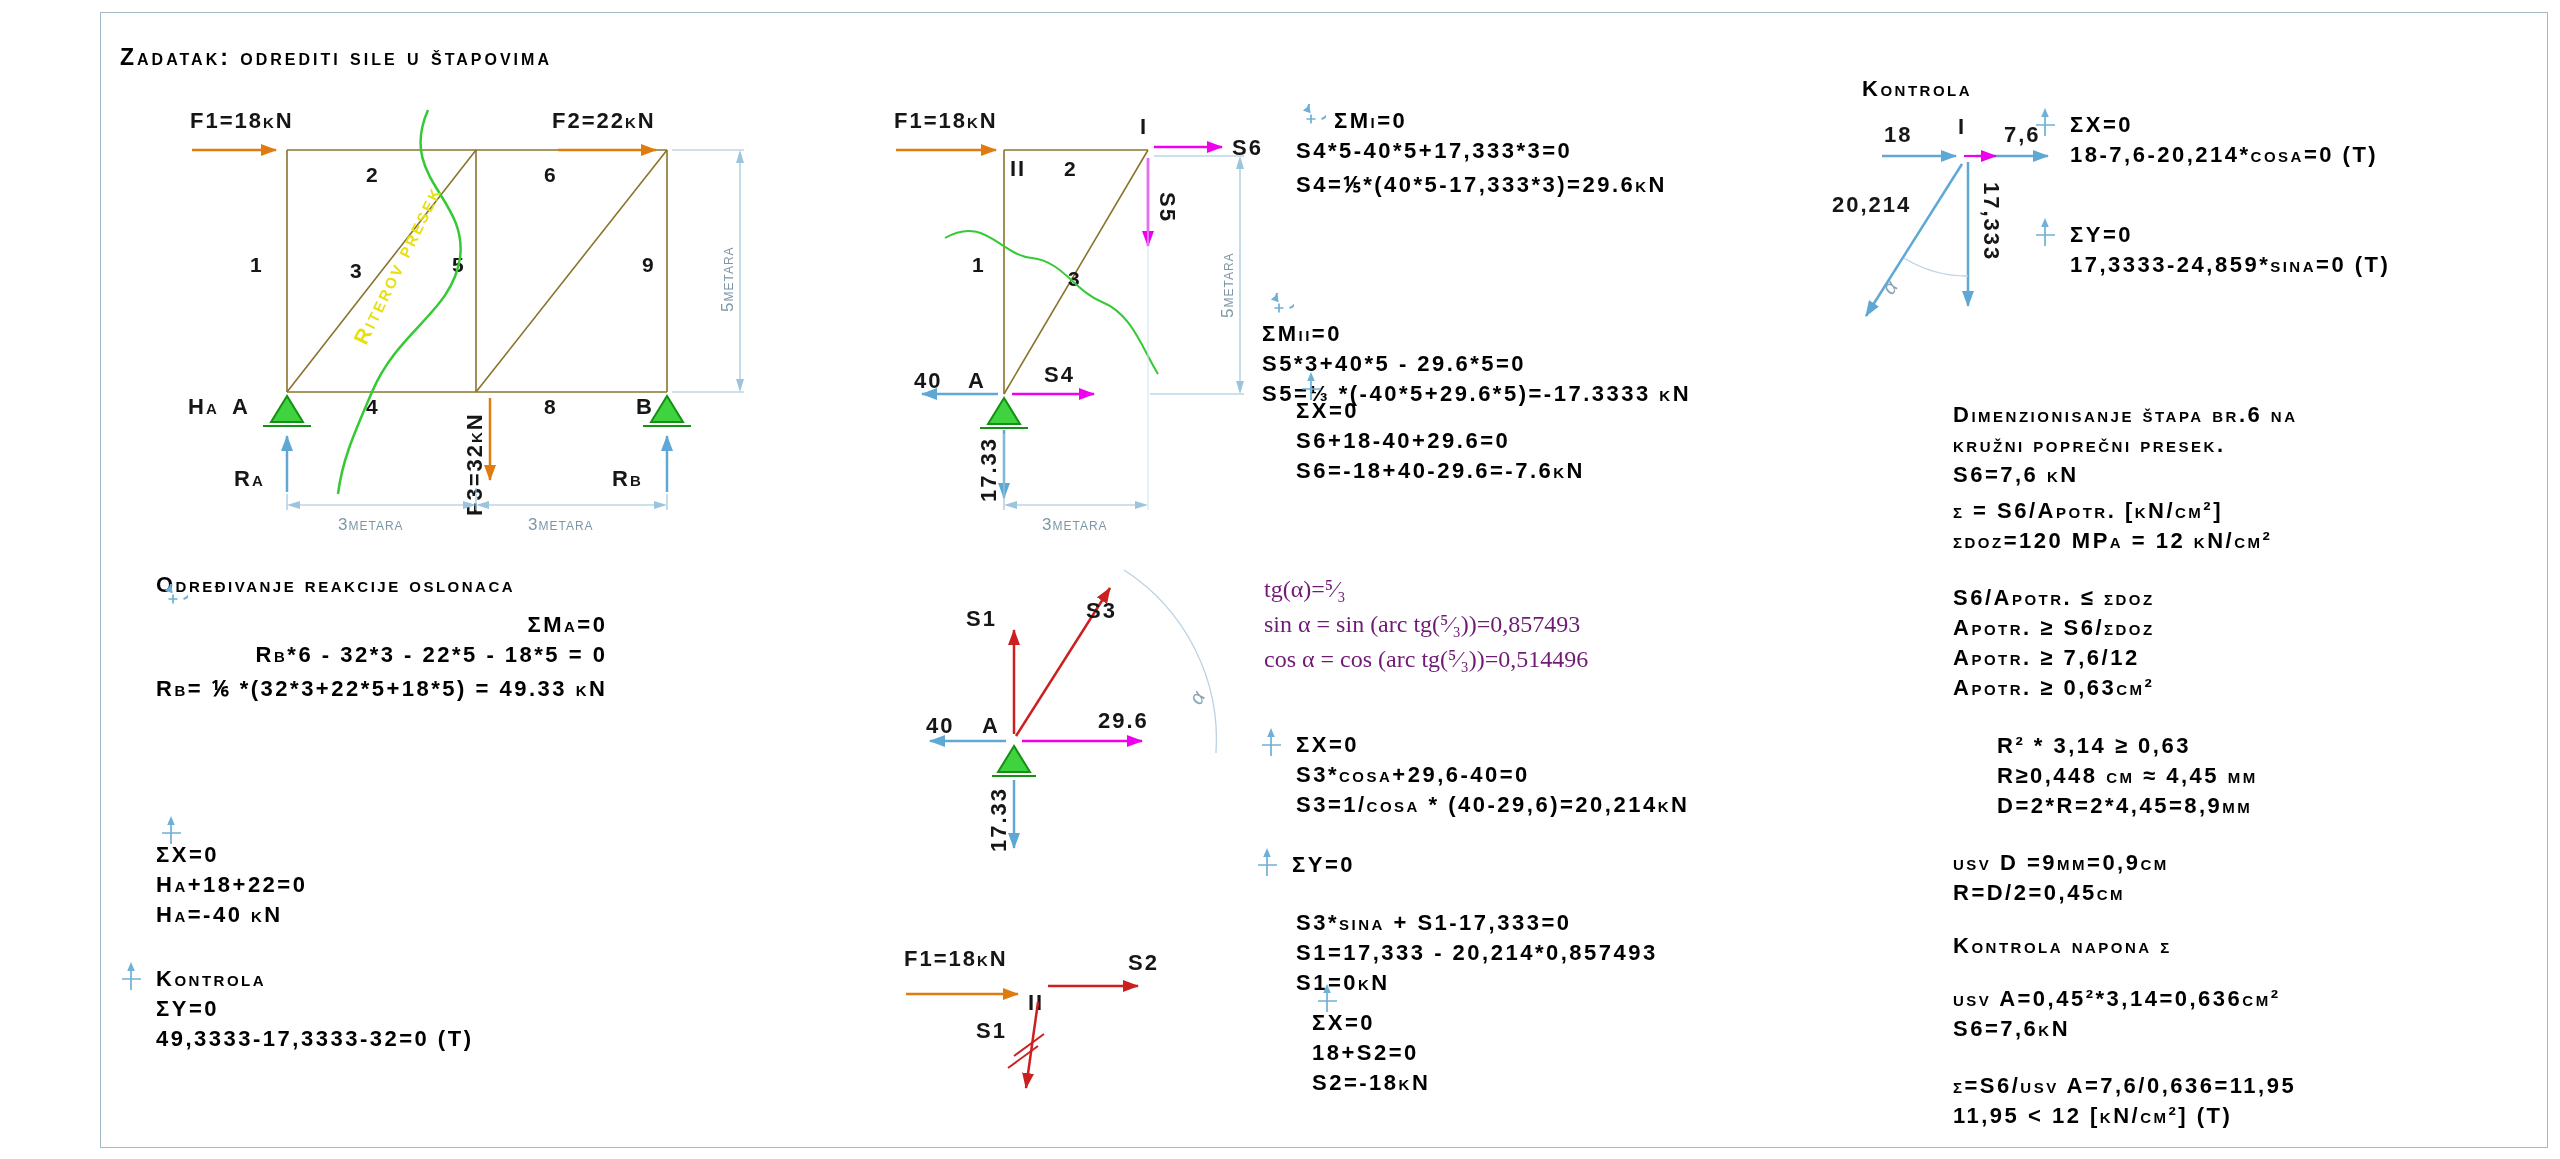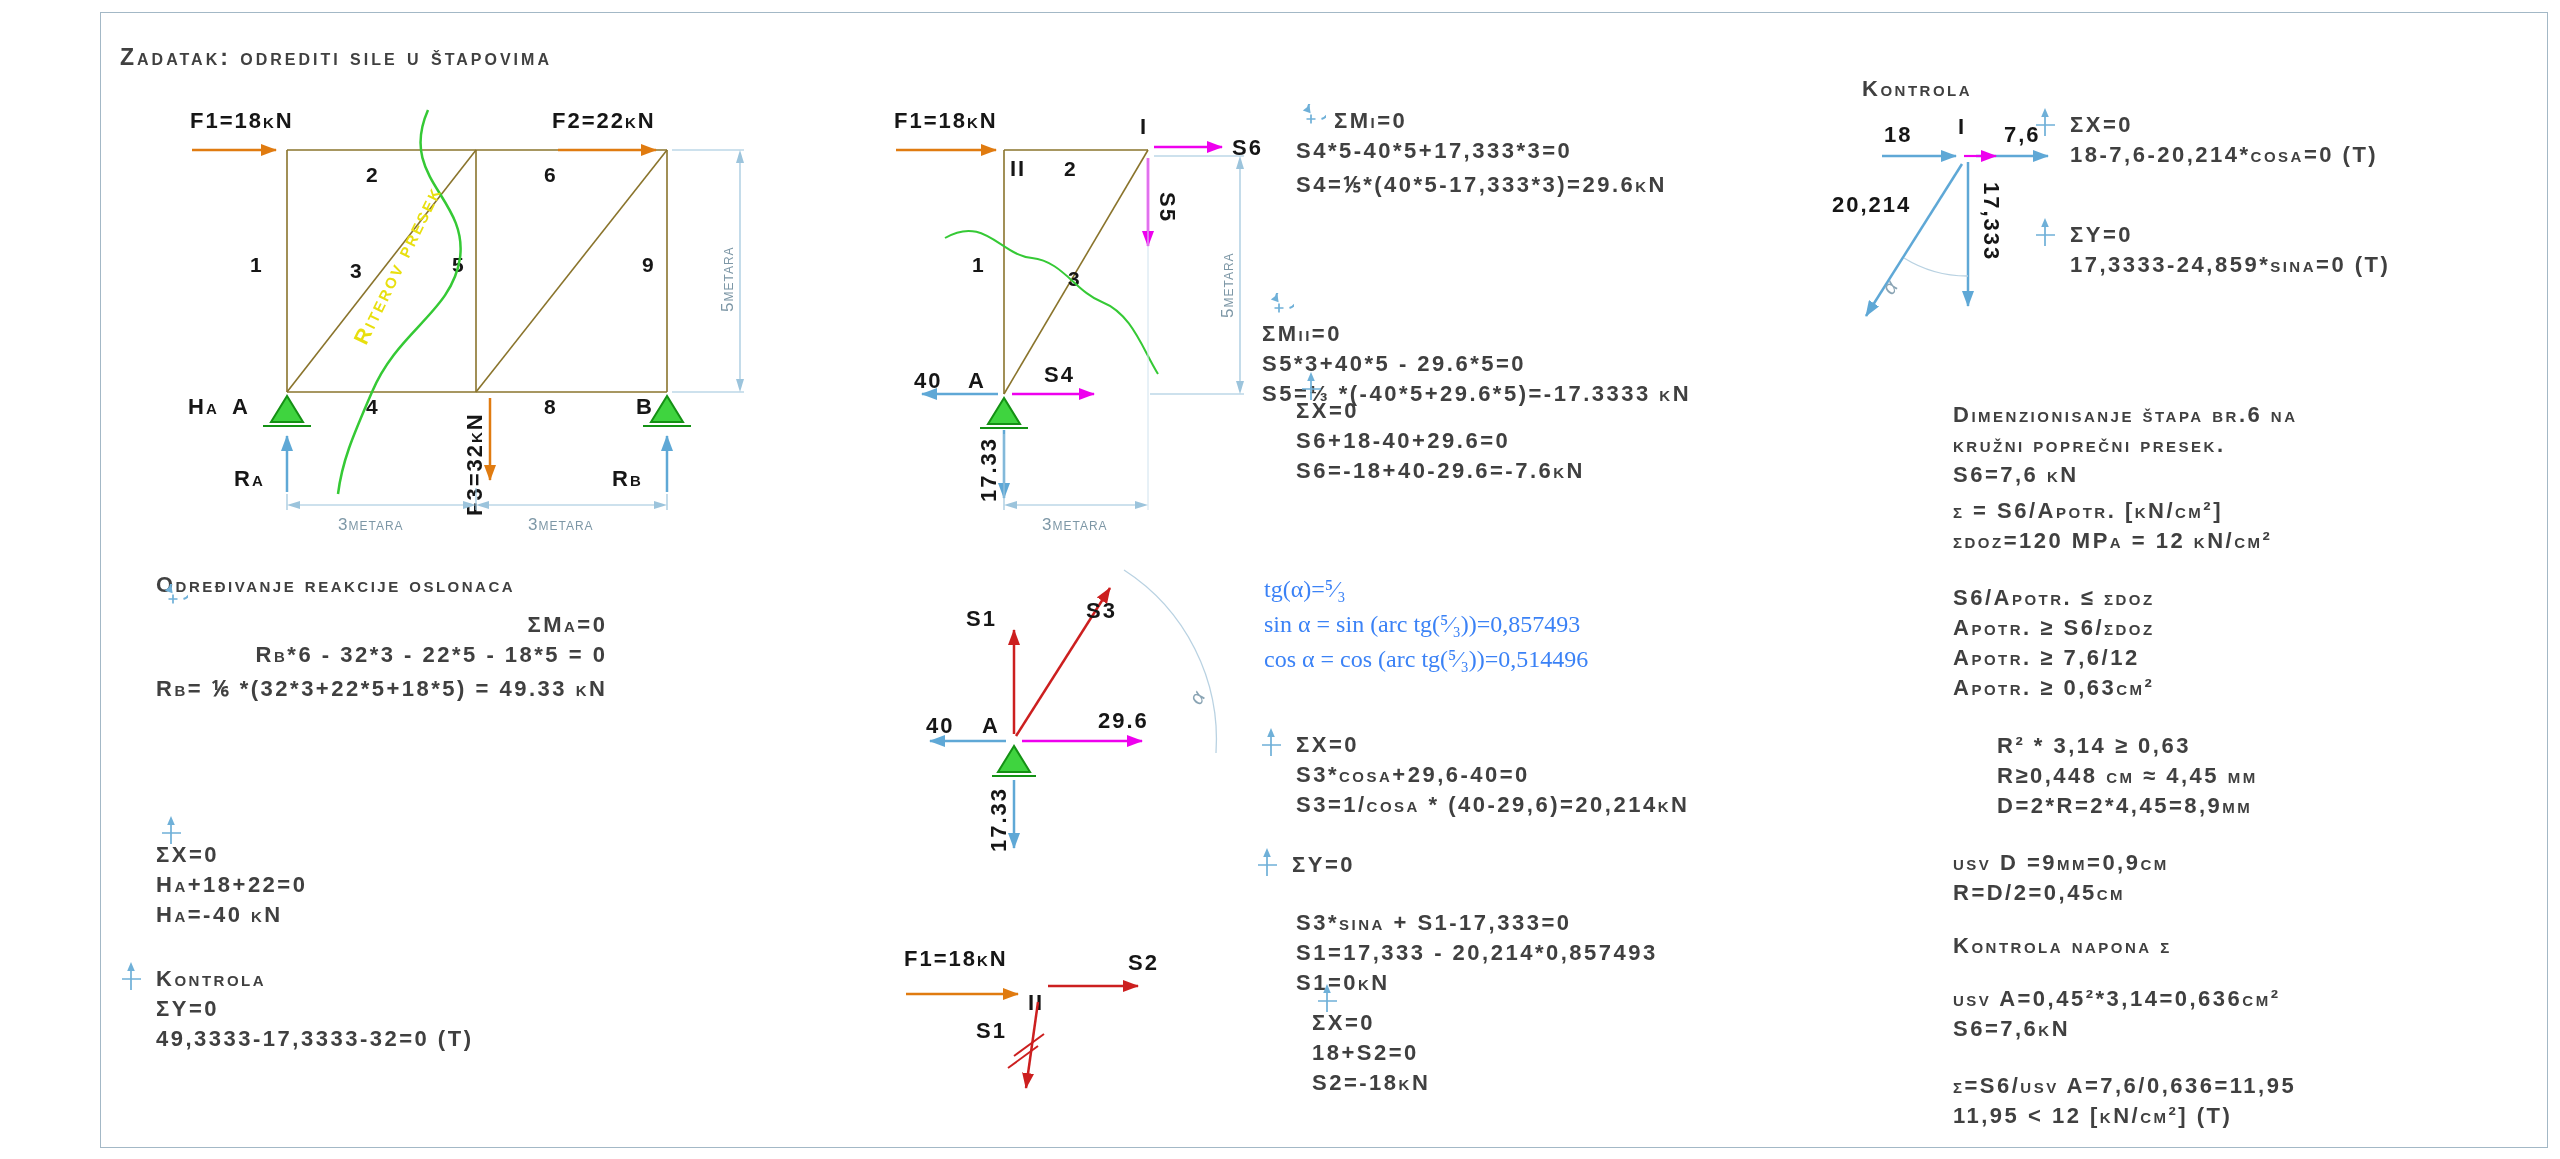--- a/index.html
+++ b/index.html
@@ -1,22 +1,22 @@
 <!DOCTYPE html>
 <html><head>
 <meta charset="utf-8">
 <style>
   html,body{margin:0;padding:0;background:#f2f2f0;font-family:"Liberation Sans",sans-serif;}
   .canvas{position:relative;width:2560px;height:1159px;background:#ffffff;overflow:hidden;}
   .frame{position:absolute;left:100px;top:12px;width:2448px;height:1136px;border:1.5px solid #a3b8c6;box-sizing:border-box;}
   .art{position:absolute;left:0;top:0;}
-  .eq{position:absolute;color:#404040;font-weight:bold;font-variant:small-caps;font-size:22px;letter-spacing:2.5px;}
+  .eq{position:absolute;color:#000000;font-weight:bold;font-variant:small-caps;font-size:22px;letter-spacing:2.5px;}
   .eq .line{height:30px;white-space:pre;}
   .title{font-size:23px;letter-spacing:3px;}
-  .trig{position:absolute;font-family:"Liberation Serif",serif;font-size:24px;color:#3b82f6;font-weight:normal;}
+  .trig{position:absolute;font-family:"Liberation Serif",serif;font-size:24px;color:#701a75;font-weight:normal;}
   .trig .line{height:35px;white-space:pre;}
   .block{position:absolute;}
   .icon{position:absolute;}
   .icon-top{left:2px;top:-28px;}
   .icon-left{left:-38px;top:-6px;}
   .head-indent .line:first-child{margin-left:38px;}
   svg text{font-family:"Liberation Sans",sans-serif;}
   .svgt{font-size:22px;font-weight:bold;font-variant:small-caps;letter-spacing:2px;fill:#161616;}
   .svgm{font-size:21px;font-weight:bold;fill:#161616;letter-spacing:1px;}
   .dimt{font-size:17px;font-variant:small-caps;letter-spacing:1px;fill:#7d97a6;font-weight:normal;}

